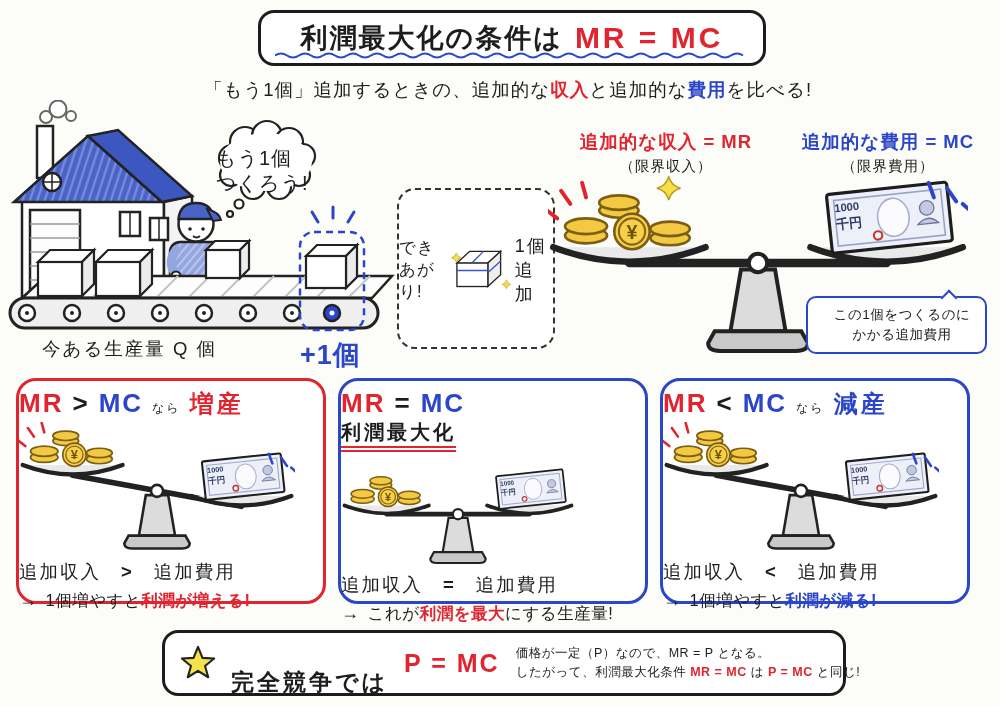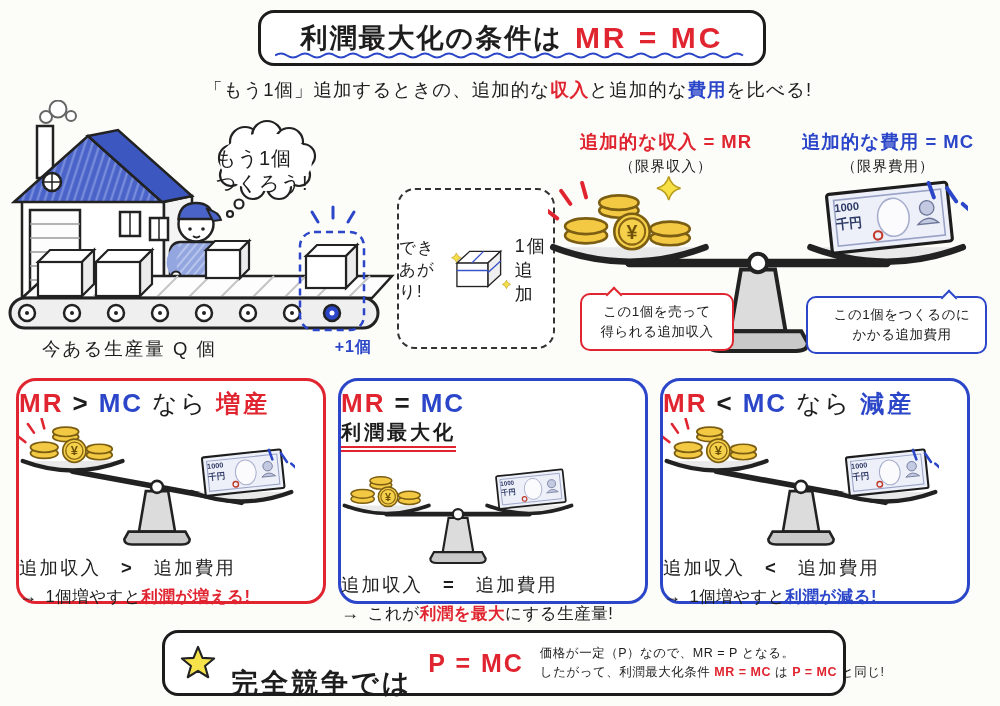--- a/index.html
+++ b/index.html
@@ -17,21 +17,21 @@
   .title-box .t-red{font-size:30px;font-weight:700;color:var(--red);letter-spacing:3px;}
   .wavy{position:absolute;left:14px;bottom:3px;width:472px;height:9px;}
 
   .subtitle{position:absolute;left:0;top:77px;width:1000px;text-align:center;font-size:18.5px;letter-spacing:1px;margin-left:8px;}
   .subtitle .red,.subtitle .blue{font-weight:600;}
 
   
   .factory{position:absolute;left:0;top:100px;width:395px;height:265px;}
   .thought-text{position:absolute;left:216px;top:146px;width:104px;text-align:left;font-size:20px;line-height:25px;letter-spacing:1px;}
   .prod-label{position:absolute;left:42px;top:336px;width:230px;font-size:18.5px;letter-spacing:2px;}
-  .plus-one{position:absolute;left:300px;top:337px;width:72px;text-align:right;font-size:16px;font-weight:700;color:var(--blue);letter-spacing:1px;}
+  .plus-one{position:absolute;left:300px;top:337px;width:72px;text-align:left;font-size:27px;font-weight:700;color:var(--blue);letter-spacing:1px;}
 
   
   .finished-box{position:absolute;left:397px;top:188px;width:158px;height:161px;border:2.5px dashed #333;
     border-radius:18px;background:#fff;display:flex;flex-direction:row;align-items:center;justify-content:space-between;padding:10px 0 8px;box-sizing:border-box;}
   .fb-top{font-size:16.5px;letter-spacing:1px;}
   .fb-bottom{font-size:18px;letter-spacing:2px;}
 
   
   .ms-label{position:absolute;width:212px;text-align:center;}
   .ms-label .lab{font-size:18.5px;font-weight:700;letter-spacing:1px;}
@@ -51,39 +51,39 @@
   .bubble-blue{left:806px;top:296px;width:156px;border-color:var(--blue);padding-left:16px;}
   .bubble-blue::before{right:30px;}
 
   
   .panels{position:absolute;left:16px;top:378px;display:flex;gap:12px;}
   .panel{width:310px;height:226px;background:#fff;border-radius:20px;box-sizing:border-box;
     display:flex;flex-direction:column;align-items:flex-start;}
   .p-red{border:3.5px solid var(--red);}
   .p-blue{border:3.5px solid var(--blue);}
   .p-title{margin-top:8px;display:flex;align-items:baseline;gap:9px;font-weight:700;font-size:26px;letter-spacing:2px;line-height:28px;}
-  .p-title .cond{font-size:25px;font-weight:400;}
+  .p-title .cond{font-size:12px;font-weight:400;}
   .p-title .result{font-size:24px;letter-spacing:3px;}
   .p-sub{font-size:20px;font-weight:600;letter-spacing:3px;border-bottom:6px double var(--red);padding-bottom:2px;margin-top:3px;line-height:24px;}
   .p-scale svg{display:block;}
   .p-scale.big svg{width:276px;height:136px;}
   .p-scale.mid svg{width:234px;height:115px;margin-top:4px;}
   .cmp{font-size:18.5px;letter-spacing:2px;line-height:24px;margin-top:2px;}
   .cmp .cmp-op{margin:0 20px;font-weight:700;}
   .concl{font-size:16.5px;letter-spacing:0.5px;line-height:24px;margin-top:4px;}
   .concl .arrow{margin-right:8px;font-size:18px;}
   .concl .em{font-weight:700;}
   .p1 .em,.p2 .em{color:var(--red);}
   .p3 .em{color:var(--blue);}
 
   
   .footer-box{position:absolute;left:162px;top:630px;width:684px;height:66px;border:3.5px solid #1c1c1c;
     border-radius:16px;background:#fff;display:flex;align-items:center;box-sizing:border-box;}
   .f-star{width:38px;height:38px;margin-left:14px;flex:none;}
-  .f-head{font-size:27px;font-weight:600;letter-spacing:3px;margin-left:14px;white-space:nowrap;margin-top:39px;}
+  .f-head{font-size:23px;font-weight:600;letter-spacing:3px;margin-left:14px;white-space:nowrap;margin-top:39px;}
   .f-formula{font-size:25px;font-weight:700;color:var(--red);letter-spacing:2px;margin-left:16px;white-space:nowrap;}
   .f-notes{margin-left:16px;font-size:12.5px;line-height:19px;letter-spacing:0.5px;white-space:nowrap;}
   .f-notes .red{font-weight:700;}
 
   
   .coin{fill:var(--gold);stroke:#7c5e12;stroke-width:2;}
   .coin-big{fill:#f5d04a;stroke:#7c5e12;stroke-width:2;}
   .coin-ring{fill:none;stroke:#8a6614;stroke-width:1.6;}
   .coin-sym{font-size:15px;font-weight:700;fill:#6f5208;text-anchor:middle;font-family:"Liberation Sans",sans-serif;}
   .note-bg{fill:#edf0f8;stroke:#1d1d1d;stroke-width:2.4;}
@@ -286,24 +286,20 @@
             <path class="note-portrait" d="M21,9 Q29,1 37,9 Z"></path>
             <text class="note-num" x="-41" y="-7">1000</text>
             <text class="note-kanji" x="-41" y="6">千円</text>
             <circle class="note-seal" cx="-10" cy="14" r="3.2"></circle>
           </g>
           <path class="dash-blue" d="M32,-52 L36,-41 M46,-48 L53,-38 M58,-36 L67,-28"></path>
         </g>
       </svg>
     </div>
 
-  <div class="bubble bubble-red">
-    <div>この1個を売って</div>
-    <div>得られる追加収入</div>
-  </div>
   <div class="bubble bubble-blue">
     <div>この1個をつくるのに</div>
     <div>かかる追加費用</div>
   </div>
 
   <div class="panels">
 
     <section class="panel p-red p1">
       <div class="p-title">
         <span class="red">MR</span>

